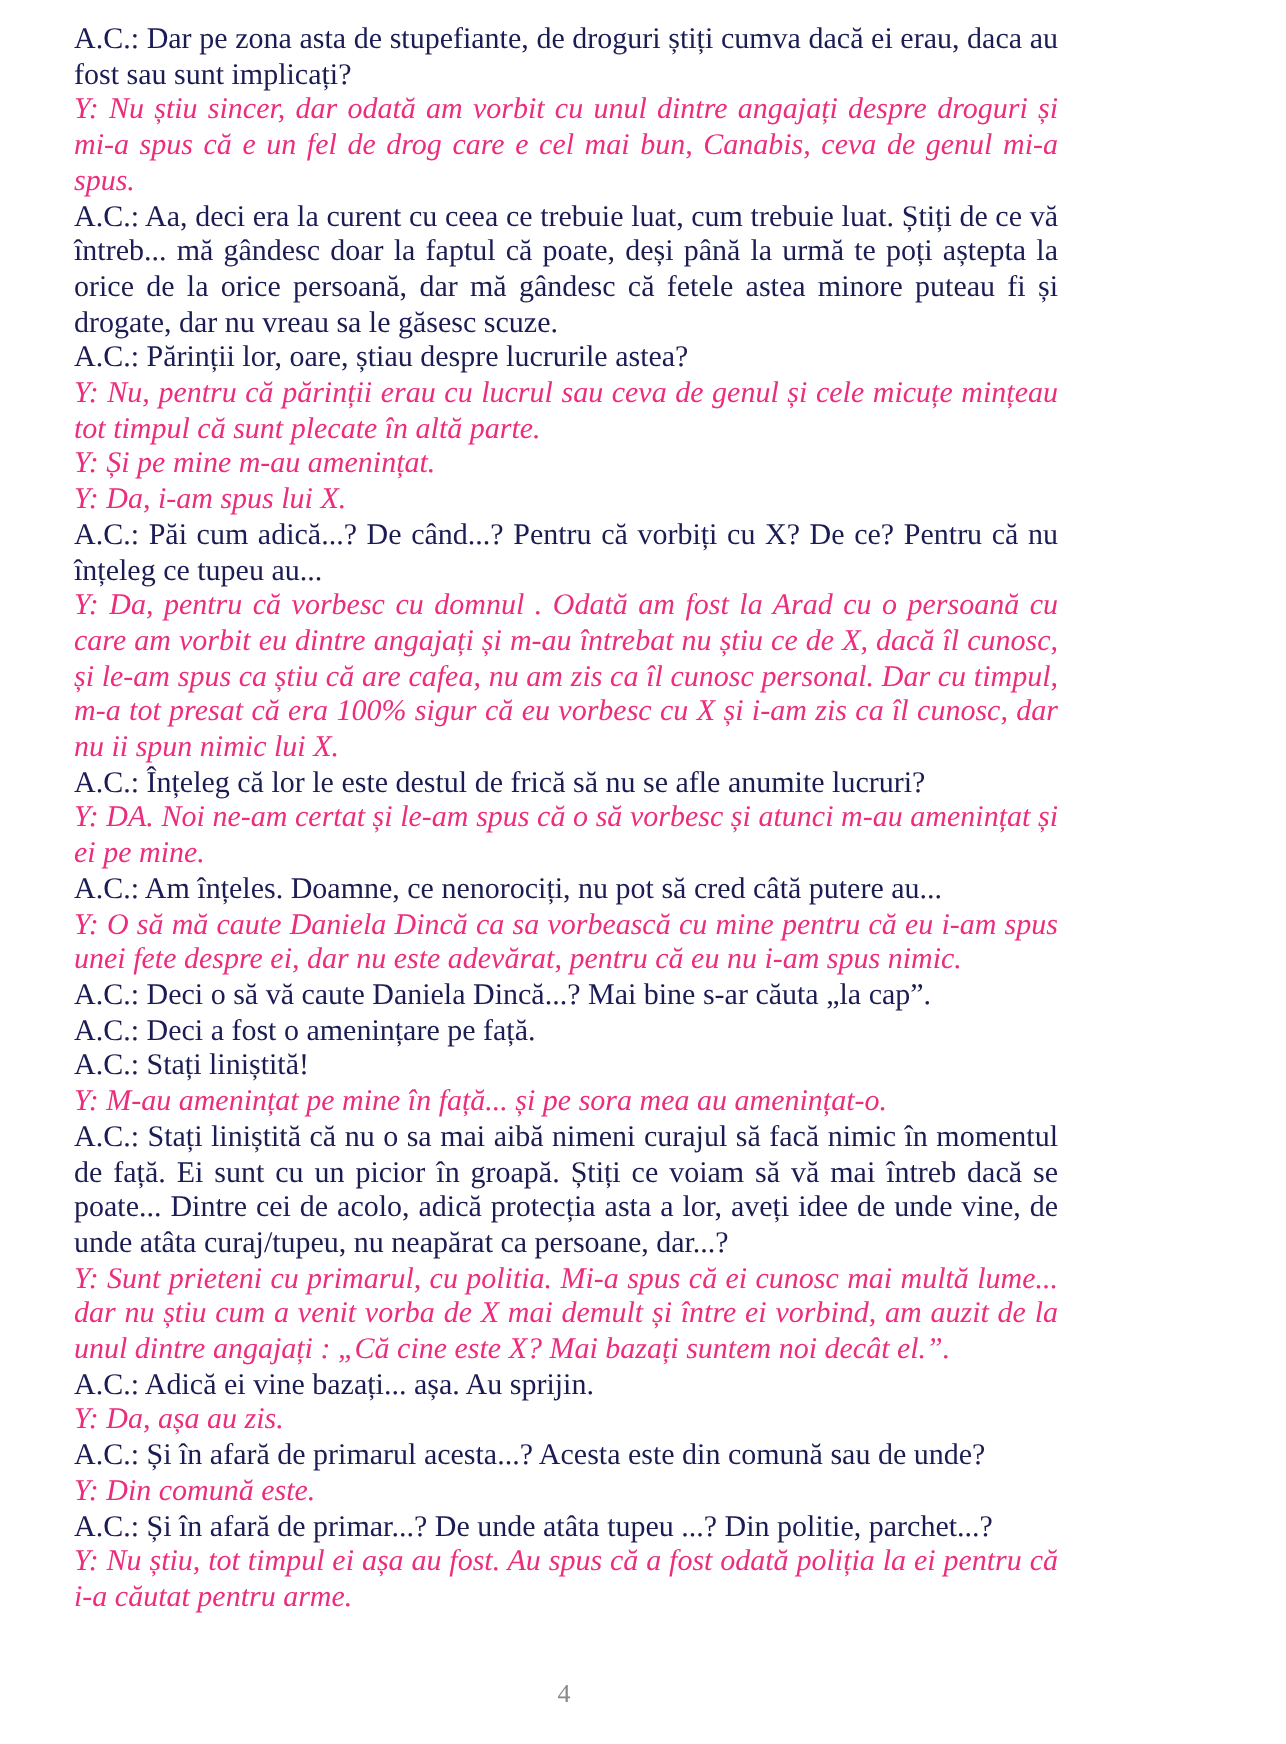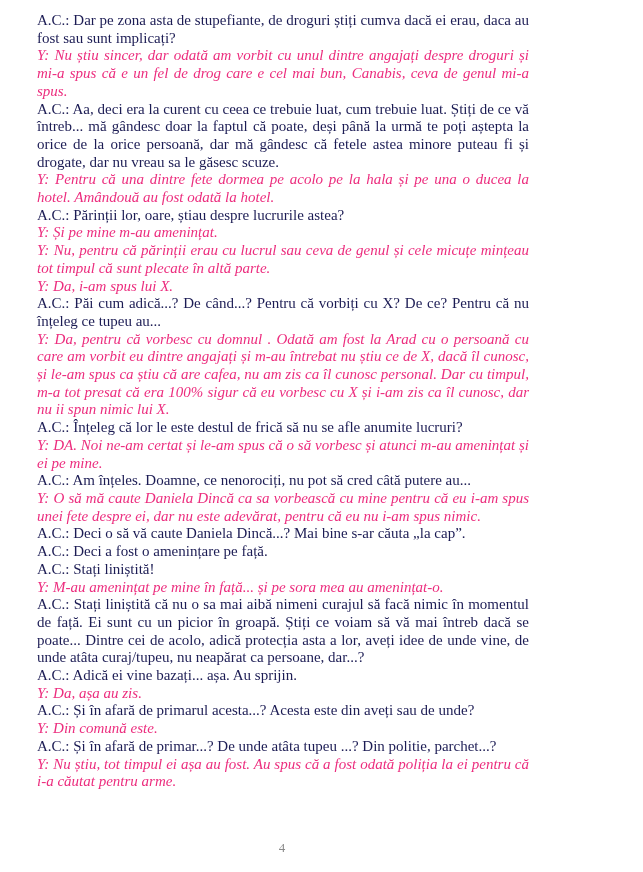--- a/index.html
+++ b/index.html
@@ -51,39 +51,39 @@
   }
 </style>
 </head>
 <body>
 
 <div class="page">
   <div class="transcript">
       <p class="line-ac">A.C.: Dar pe zona asta de stupefiante, de droguri știți cumva dacă ei erau, daca au fost sau sunt implicați?</p>
       <p class="line-y">Y: Nu știu sincer, dar odată am vorbit cu unul dintre angajați despre droguri și mi-a spus că e un fel de drog care e cel mai bun, Canabis, ceva de genul mi-a spus.</p>
       <p class="line-ac">A.C.: Aa, deci era la curent cu ceea ce trebuie luat, cum trebuie luat. Știți de ce vă întreb... mă gândesc doar la faptul că poate, deși până la urmă te poți aștepta la orice de la orice persoană, dar mă gândesc că fetele astea minore puteau fi și drogate, dar nu vreau sa le găsesc scuze.</p>
-      <p class="line-y">Y: Pentru că una dintre fete dormea pe acolo pe la hala și pe una o ducea la hotel. Amândouă au fost odată la hotel.</p>
       <p class="line-ac">A.C.: Părinții lor, oare, știau despre lucrurile astea?</p>
+      <p class="line-y">Y: Nu, pentru că părinții erau cu lucrul sau ceva de genul și cele micuțe mințeau tot timpul că sunt plecate în altă parte.</p>
       <p class="line-y">Y: Și pe mine m-au amenințat.</p>
-      <p class="line-y">Y: Nu, pentru că părinții erau cu lucrul sau ceva de genul și cele micuțe mințeau tot timpul că sunt plecate în altă parte.</p>
       <p class="line-y">Y: Da, i-am spus lui X.</p>
       <p class="line-ac">A.C.: Păi cum adică...? De când...? Pentru că vorbiți cu X? De ce? Pentru că nu înțeleg ce tupeu au...</p>
       <p class="line-y">Y: Da, pentru că vorbesc cu domnul . Odată am fost la Arad cu o persoană cu care am vorbit eu dintre angajați și m-au întrebat nu știu ce de X, dacă îl cunosc, și le-am spus ca știu că are cafea, nu am zis ca îl cunosc personal. Dar cu timpul, m-a tot presat că era 100% sigur că eu vorbesc cu X și i-am zis ca îl cunosc, dar nu ii spun nimic lui X.</p>
       <p class="line-ac">A.C.: Înțeleg că lor le este destul de frică să nu se afle anumite lucruri?</p>
       <p class="line-y">Y: DA. Noi ne-am certat și le-am spus că o să vorbesc și atunci m-au amenințat și ei pe mine.</p>
       <p class="line-ac">A.C.: Am înțeles. Doamne, ce nenorociți, nu pot să cred câtă putere au...</p>
       <p class="line-y">Y: O să mă caute Daniela Dincă ca sa vorbească cu mine pentru că eu i-am spus unei fete despre ei, dar nu este adevărat, pentru că eu nu i-am spus nimic.</p>
       <p class="line-ac">A.C.: Deci o să vă caute Daniela Dincă...? Mai bine s-ar căuta „la cap”.</p>
       <p class="line-ac">A.C.: Deci a fost o amenințare pe față.</p>
       <p class="line-ac">A.C.: Stați liniștită!</p>
       <p class="line-y">Y: M-au amenințat pe mine în față... și pe sora mea au amenințat-o.</p>
       <p class="line-ac">A.C.: Stați liniștită că nu o sa mai aibă nimeni curajul să facă nimic în momentul de față. Ei sunt cu un picior în groapă. Știți ce voiam să vă mai întreb dacă se poate... Dintre cei de acolo, adică protecția asta a lor, aveți idee de unde vine, de unde atâta curaj/tupeu, nu neapărat ca persoane, dar...?</p>
+      <p class="line-y">Y: Sunt prieteni cu primarul, cu politia. Mi-a spus că ei cunosc mai multă lume... dar nu știu cum a venit vorba de X mai demult și între ei vorbind, am auzit de la unul dintre angajați : „Că cine este X? Mai bazați suntem noi decât el.”.</p>
       <p class="line-ac">A.C.: Adică ei vine bazați... așa. Au sprijin.</p>
       <p class="line-y">Y: Da, așa au zis.</p>
-      <p class="line-ac">A.C.: Și în afară de primarul acesta...? Acesta este din aveți sau de unde?</p>
+      <p class="line-ac">A.C.: Și în afară de primarul acesta...? Acesta este din comună sau de unde?</p>
       <p class="line-y">Y: Din comună este.</p>
       <p class="line-ac">A.C.: Și în afară de primar...? De unde atâta tupeu ...? Din politie, parchet...?</p>
       <p class="line-y">Y: Nu știu, tot timpul ei așa au fost. Au spus că a fost odată poliția la ei pentru că i-a căutat pentru arme.</p>
     </div>
   <div class="footer">
     <span class="page-number">4</span>
   </div>
 </div>
 
 </body></html>

